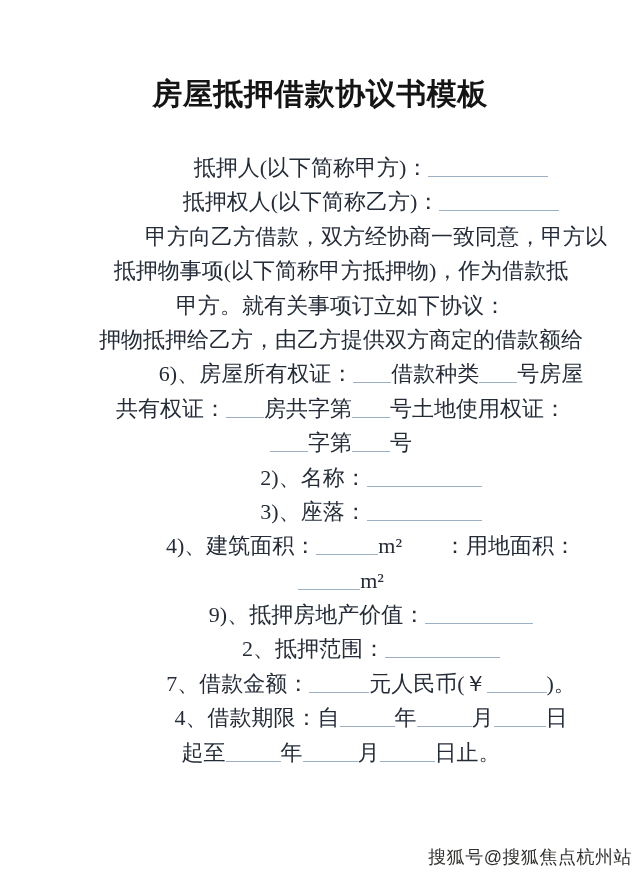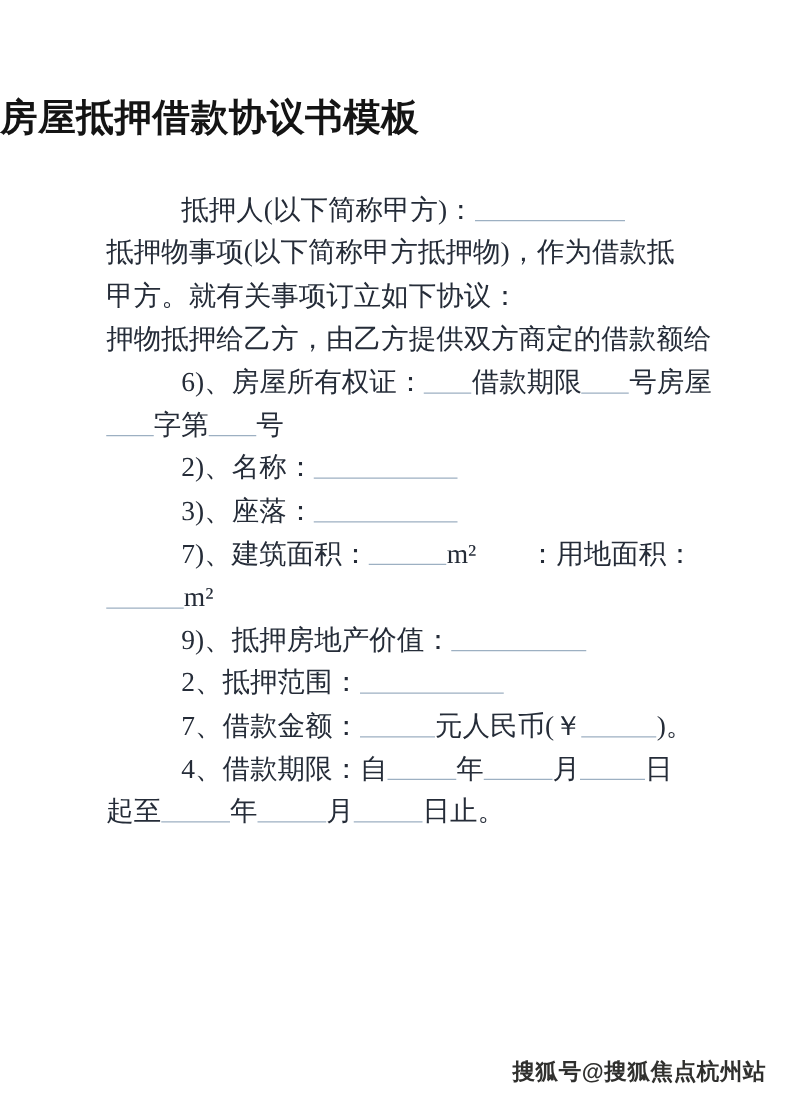--- a/index.html
+++ b/index.html
@@ -13,67 +13,70 @@
   body{background:#e9e9e9;font-family:"Liberation Sans",sans-serif;}
   .page{
     position:relative;
     width:640px;height:876px;
     background:var(--background);
     overflow:hidden;
     margin:0 auto;
   }
   .title{
     position:absolute;top:74px;left:0;right:0;
-    margin:0;
+    margin:0;text-align:center;
     font-family:"Liberation Sans","DejaVu Sans",sans-serif;
     font-weight:bold;font-size:30px;
     letter-spacing:0.5px;
     color:var(--title-ink);
   }
   .doc{
     position:absolute;left:85px;top:151px;width:512px;
     font-family:"Liberation Serif","DejaVu Serif",serif;
-    font-size:22px;color:var(--ink);
+    font-size:22px;color:var(--ink);text-align:center;
   }
   .line{
     height:34.4px;line-height:34.4px;
     white-space:nowrap;
   }
   .line.indent{text-indent:60px;}
   .blank{
     display:inline-block;height:17px;
     border-bottom:1.5px solid var(--blank-line);
     margin-bottom:-2px;
   }
   .gap{display:inline-block;}
   .watermark{
-    position:absolute;right:27px;bottom:7px;
+    position:absolute;right:8px;bottom:7px;
     font-family:"Liberation Sans","DejaVu Sans",sans-serif;
-    font-weight:bold;font-size:18px;
+    font-weight:normal;font-size:18px;
     color:var(--watermark-ink);
     letter-spacing:0.5px;
     text-shadow:0 0 1px rgba(255,255,255,0.45);
   }
 </style>
 </head>
 <body>
 
 <div class="page">
   <h1 class="title">房屋抵押借款协议书模板</h1>
   <div class="doc">
     <div id="lines">
         <div class="line indent"><span>抵押人(以下简称甲方)：</span><span class="blank" style="width: 120px;"></span></div>
+        <div class="line indent"><span>抵押权人(以下简称乙方)：</span><span class="blank" style="width: 120px;"></span></div>
+        <div class="line indent"><span>甲方向乙方借款，双方经协商一致同意，甲方以</span></div>
         <div class="line"><span>抵押物事项(以下简称甲方抵押物)，作为借款抵</span></div>
         <div class="line"><span>甲方。就有关事项订立如下协议：</span></div>
         <div class="line"><span>押物抵押给乙方，由乙方提供双方商定的借款额给</span></div>
-        <div class="line indent"><span>6)、房屋所有权证：</span><span class="blank" style="width: 38px;"></span><span>借款期限</span><span class="blank" style="width: 38px;"></span><span>号房屋</span></div>
+        <div class="line indent"><span>6)、房屋所有权证：</span><span class="blank" style="width: 38px;"></span><span>借款种类</span><span class="blank" style="width: 38px;"></span><span>号房屋</span></div>
+        <div class="line"><span>共有权证：</span><span class="blank" style="width: 38px;"></span><span>房共字第</span><span class="blank" style="width: 38px;"></span><span>号土地使用权证：</span></div>
         <div class="line"><span class="blank" style="width: 38px;"></span><span>字第</span><span class="blank" style="width: 38px;"></span><span>号</span></div>
         <div class="line indent"><span>2)、名称：</span><span class="blank" style="width: 115px;"></span></div>
         <div class="line indent"><span>3)、座落：</span><span class="blank" style="width: 115px;"></span></div>
-        <div class="line indent"><span>7)、建筑面积：</span><span class="blank" style="width: 62px;"></span><span>m²</span><span class="gap" style="width: 42px;"></span><span>：用地面积：</span></div>
+        <div class="line indent"><span>4)、建筑面积：</span><span class="blank" style="width: 62px;"></span><span>m²</span><span class="gap" style="width: 42px;"></span><span>：用地面积：</span></div>
         <div class="line"><span class="blank" style="width: 62px;"></span><span>m²</span></div>
         <div class="line indent"><span>9)、抵押房地产价值：</span><span class="blank" style="width: 108px;"></span></div>
         <div class="line indent"><span>2、抵押范围：</span><span class="blank" style="width: 115px;"></span></div>
         <div class="line indent"><span>7、借款金额：</span><span class="blank" style="width: 60px;"></span><span>元人民币(￥</span><span class="blank" style="width: 60px;"></span><span>)。</span></div>
         <div class="line indent"><span>4、借款期限：自</span><span class="blank" style="width: 55px;"></span><span>年</span><span class="blank" style="width: 55px;"></span><span>月</span><span class="blank" style="width: 52px;"></span><span>日</span></div>
         <div class="line"><span>起至</span><span class="blank" style="width: 55px;"></span><span>年</span><span class="blank" style="width: 55px;"></span><span>月</span><span class="blank" style="width: 55px;"></span><span>日止。</span></div>
       </div>
   </div>
   <div class="watermark">搜狐号@搜狐焦点杭州站</div>
 </div>

